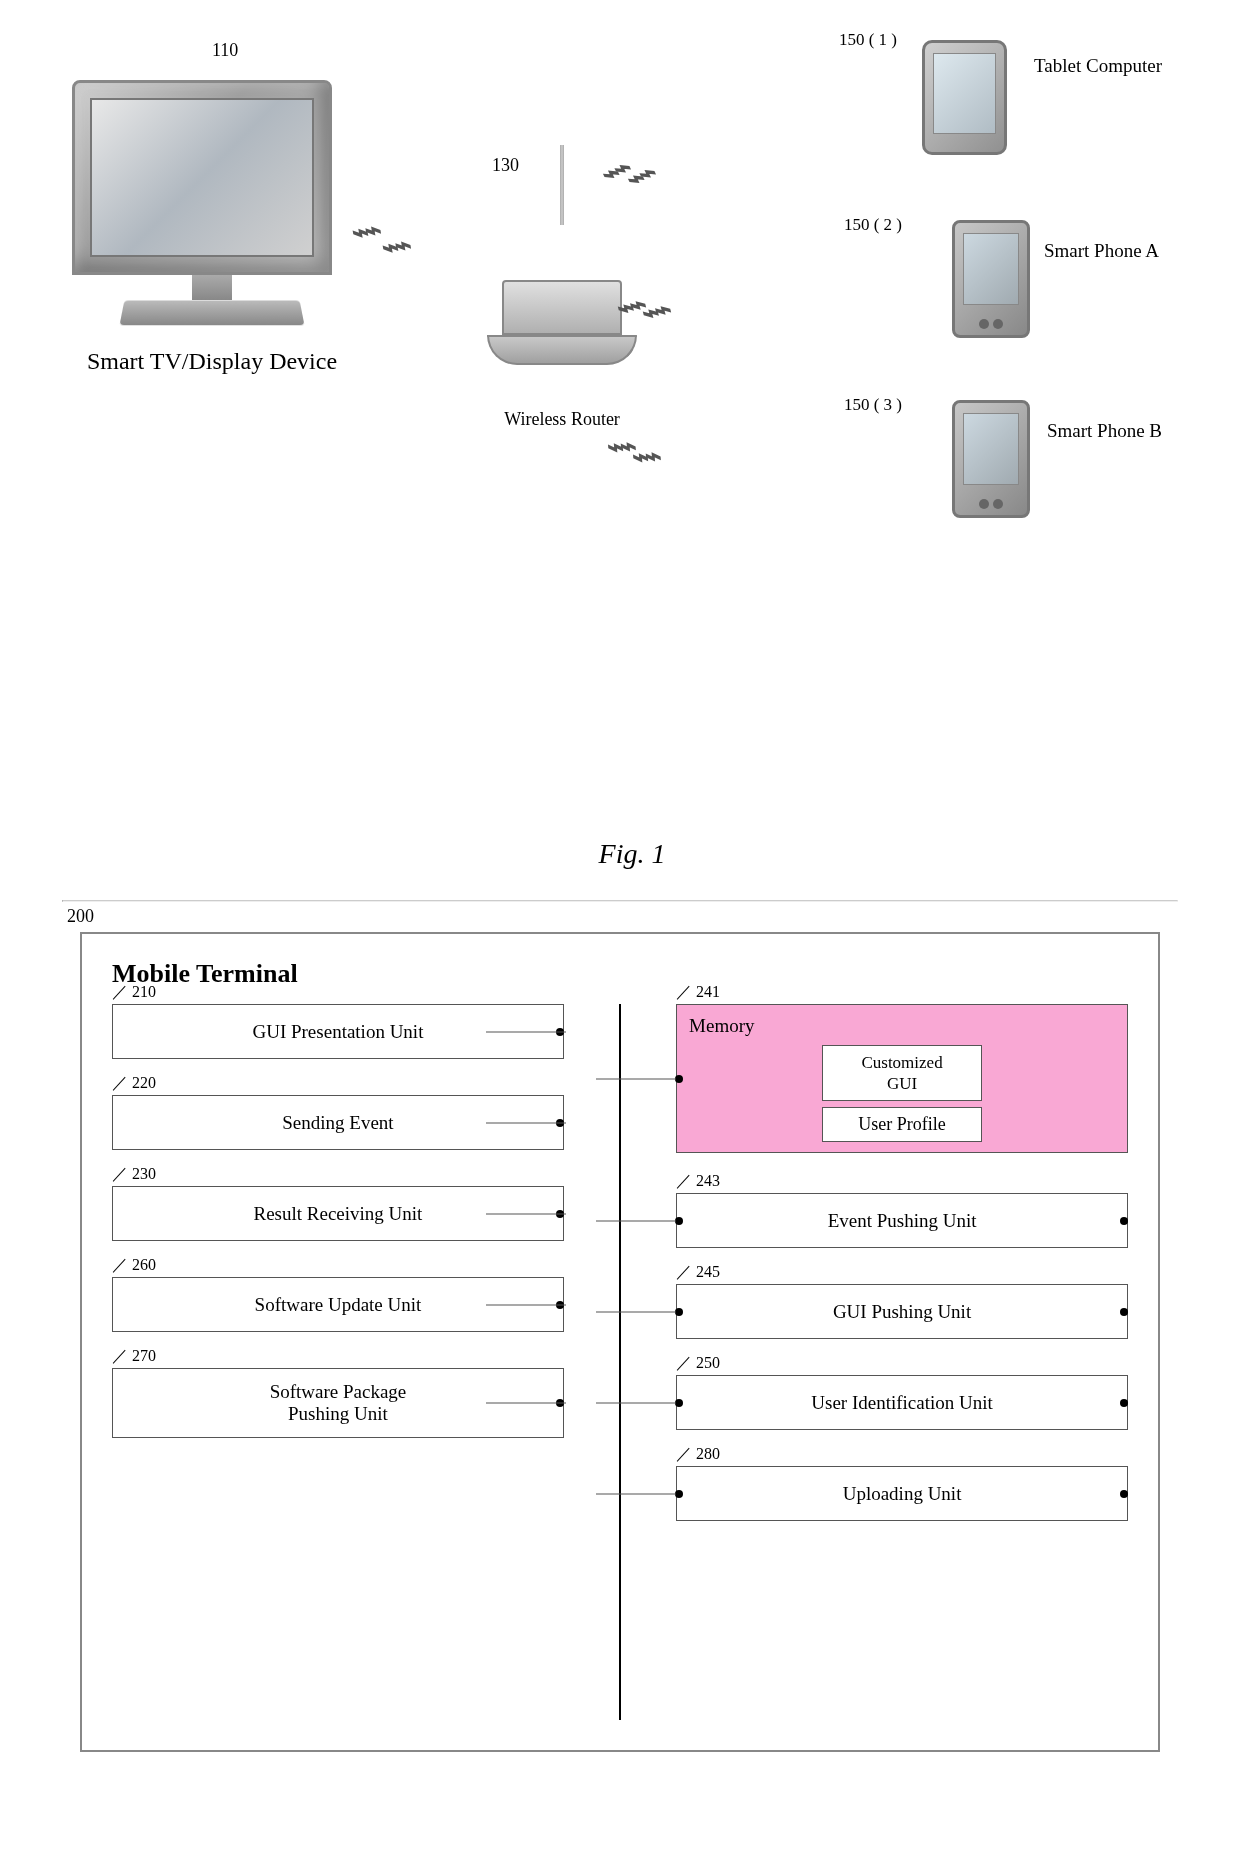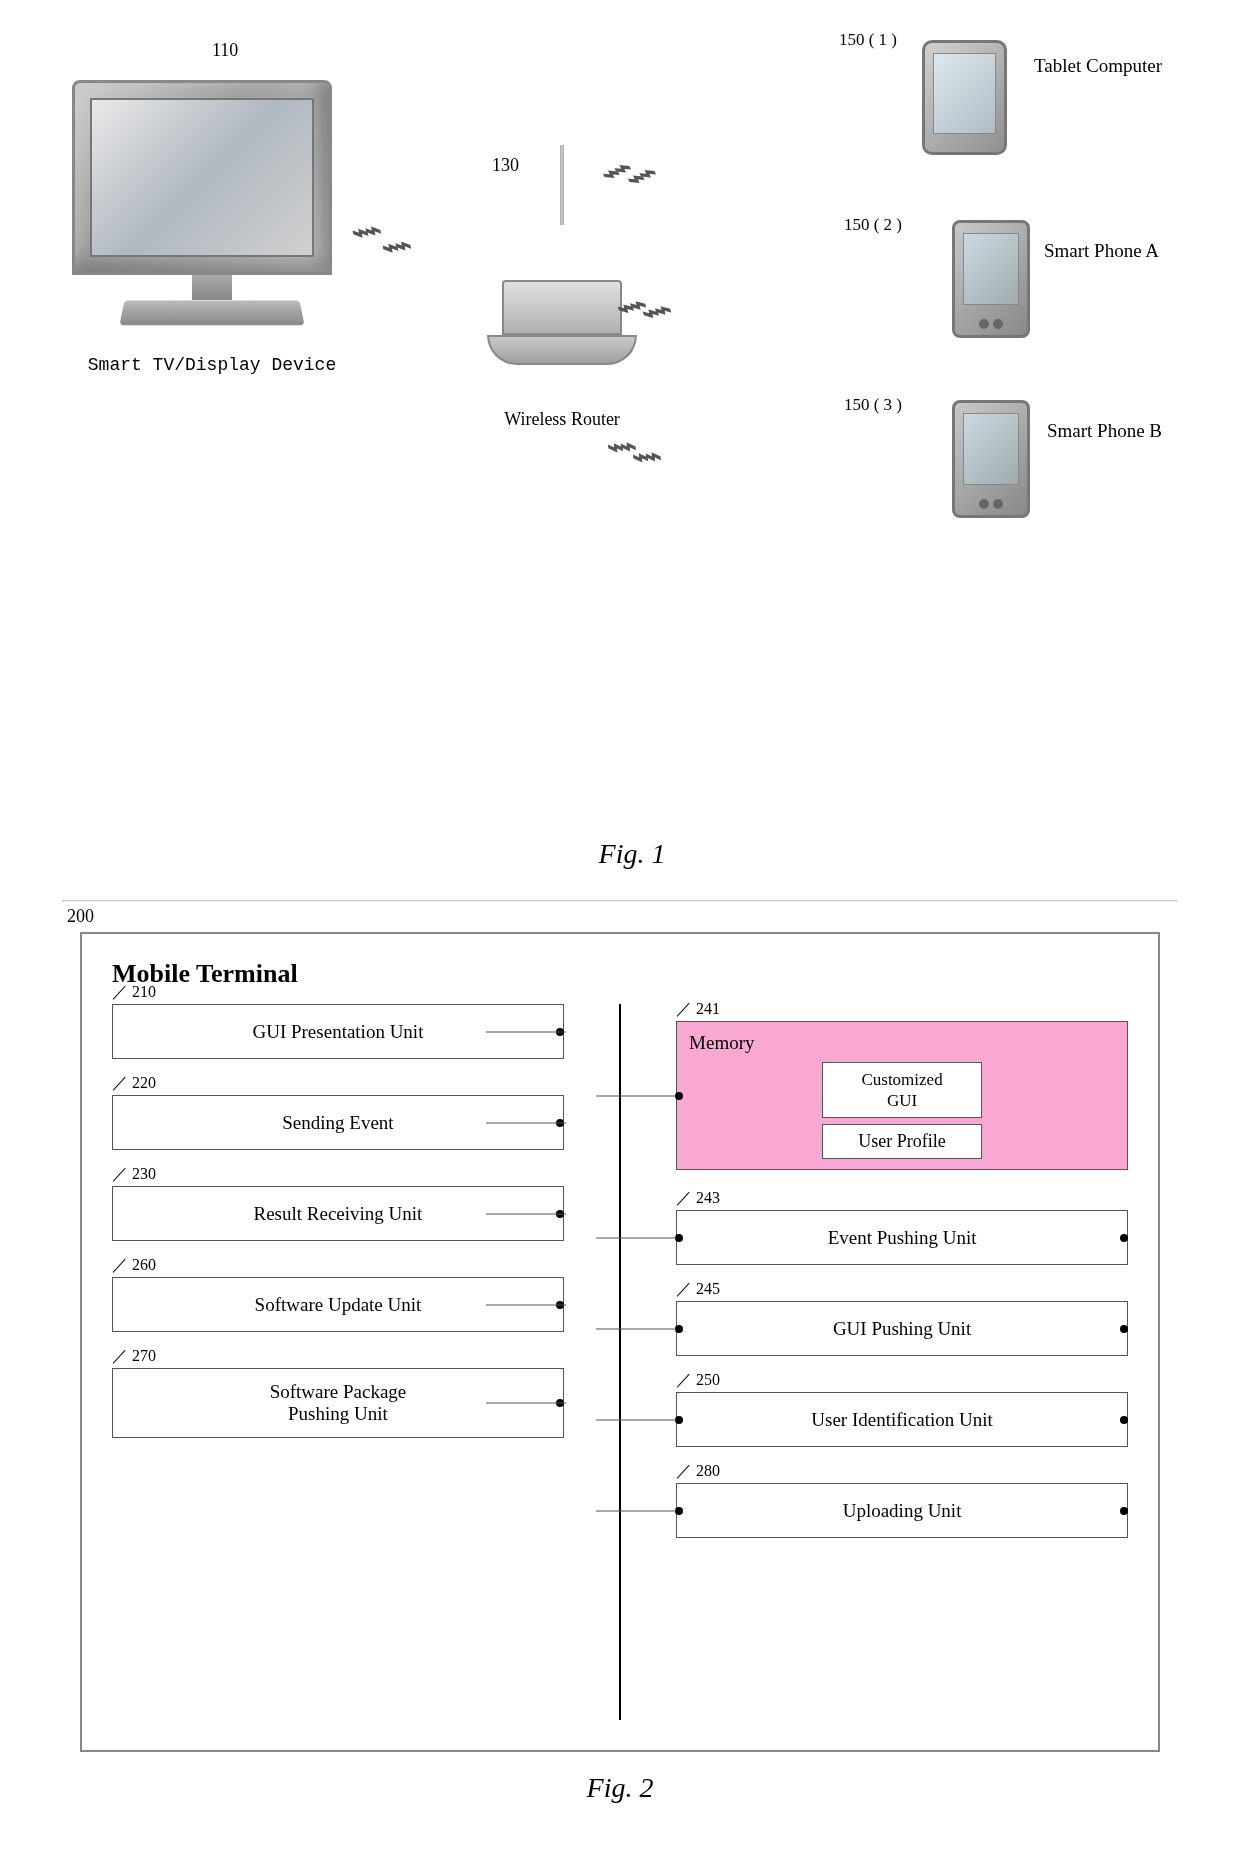--- a/index.html
+++ b/index.html
@@ -65,24 +65,23 @@
       background: linear-gradient(to bottom, #bbb, #888);
       margin: 0 auto;
       border-radius: 4px;
       transform: perspective(80px) rotateX(10deg);
     }
     .monitor-label {
       position: absolute;
       bottom: -35px;
       left: 50%;
       transform: translateX(-50%);
-      font-size: 18px;
+      font-size: 24px;
       white-space: nowrap;
       text-align: center;
-      font-family: Liberation Mono, monospace;
     }
     .ref-110 {
       position: absolute;
       top: 40px;
       left: 200px;
       font-size: 18px;
     }
 
     
     .router {
@@ -280,21 +279,21 @@
     
     .left-col {
       position: absolute;
       left: 30px;
       top: 70px;
       width: 42%;
     }
     .right-col {
       position: absolute;
       right: 30px;
-      top: 87px;
+      top: 70px;
       width: 42%;
     }
 
     .unit-box {
       border: 1.5px solid #555;
       padding: 12px 16px;
       font-size: 19px;
       text-align: center;
       background: #fff;
       position: relative;
@@ -534,14 +533,13 @@
         <div class="unit-box">
           <span>Uploading Unit</span>
         </div>
         <div style="position:absolute; left:-1px; top:50%; width:8px; height:8px; background:#000; border-radius:50%; transform:translateY(-50%);"></div>
         <div style="position:absolute; left:-80px; top:50%; height:1px; width:80px; background:#555; transform:translateY(-50%);"></div>
       </div>
 
     </div>
   </div>
 
-  <div class="fig2-caption">Fig. 2</div>
 </div>
 
 </body></html>

